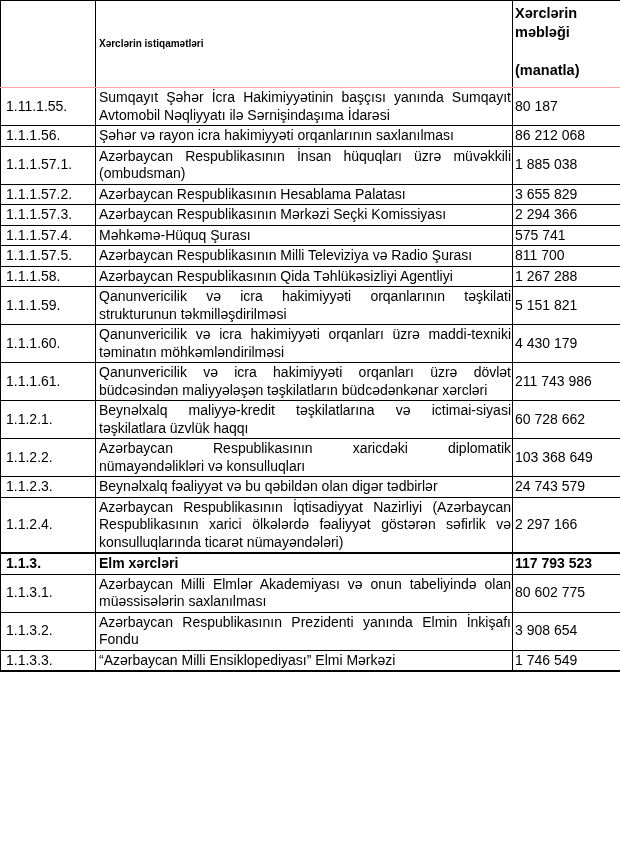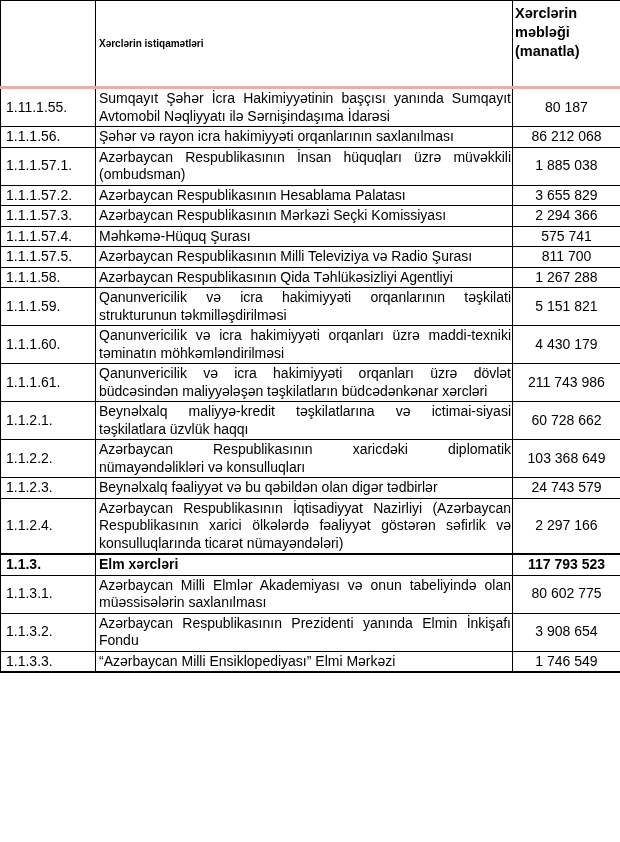--- a/index.html
+++ b/index.html
@@ -24,52 +24,51 @@
   th, td {
     border: 1px solid #000;
     font-size: 14px;
     line-height: 17.5px;
     padding: 1px 2px;
     vertical-align: middle;
     color: #000;
     overflow: hidden;
   }
   thead th {
-    border-bottom: 3px solid #fca5a5;
+    border-bottom: 1px solid #fca5a5;
     font-weight: bold;
     text-align: left;
     height: 87px;
   }
   th.desc-head {
     vertical-align: middle;
     padding-left: 3px;
     font-size: 10px;
   }
   th.amount-head {
     vertical-align: top;
     padding-top: 3px;
     font-size: 14.5px;
     line-height: 19px;
   }
-  th.amount-head .unit { }
+  th.amount-head .unit { margin-top: 19px; }
 
   td.code {
     padding-left: 5px;
     white-space: nowrap;
     vertical-align: middle;
   }
   td.desc {
     text-align: justify;
     padding-left: 3px;
     padding-right: 1px;
   }
   td.amount {
     padding-left: 2px;
     white-space: nowrap;
-    text-align: center;
   }
   tr.bold td { font-weight: bold; }
   tr.section td { border-top: 2px solid #000; }
   tbody tr:last-child td { border-bottom: 2px solid #000; }
 </style>
 </head>
 <body>
 
 <div class="page">
   <table class="budget">

